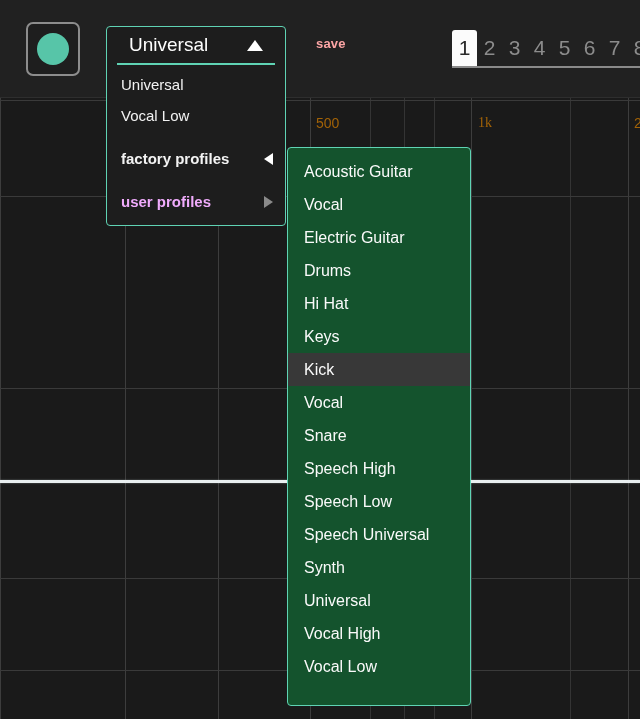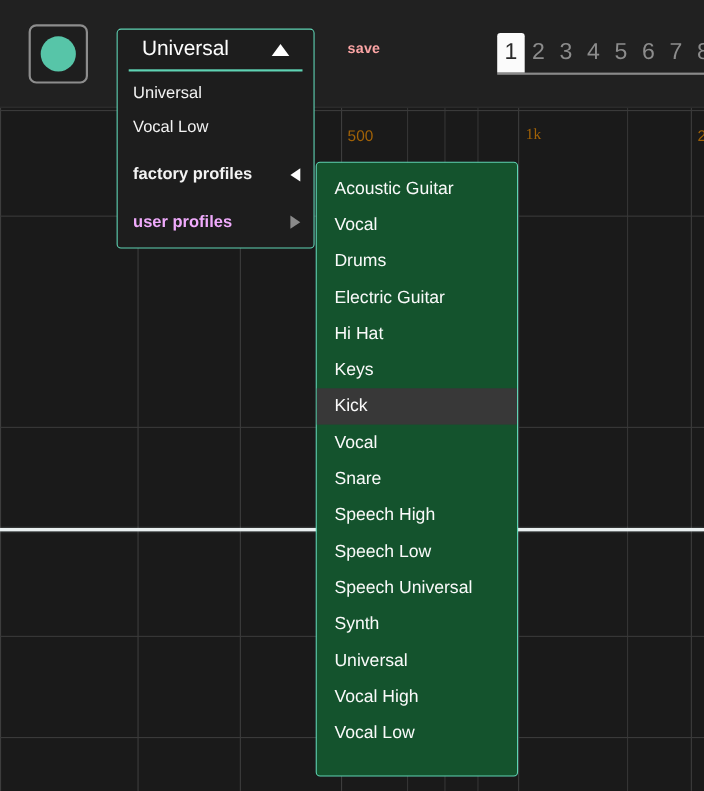--- a/index.html
+++ b/index.html
@@ -271,22 +271,22 @@
           <span class="mi-label">user profiles</span>
           <span class="caret-right"></span>
         </div>
       </div>
   </div>
 
   <div class="submenu">
     <div id="submenu-items">
         <div class="sub-item">Acoustic Guitar</div>
         <div class="sub-item">Vocal</div>
+        <div class="sub-item">Electric Guitar</div>
         <div class="sub-item">Drums</div>
-        <div class="sub-item">Electric Guitar</div>
         <div class="sub-item">Hi Hat</div>
         <div class="sub-item">Keys</div>
         <div class="sub-item highlighted">Kick</div>
         <div class="sub-item">Vocal</div>
         <div class="sub-item">Snare</div>
         <div class="sub-item">Speech High</div>
         <div class="sub-item">Speech Low</div>
         <div class="sub-item">Speech Universal</div>
         <div class="sub-item">Synth</div>
         <div class="sub-item">Universal</div>

